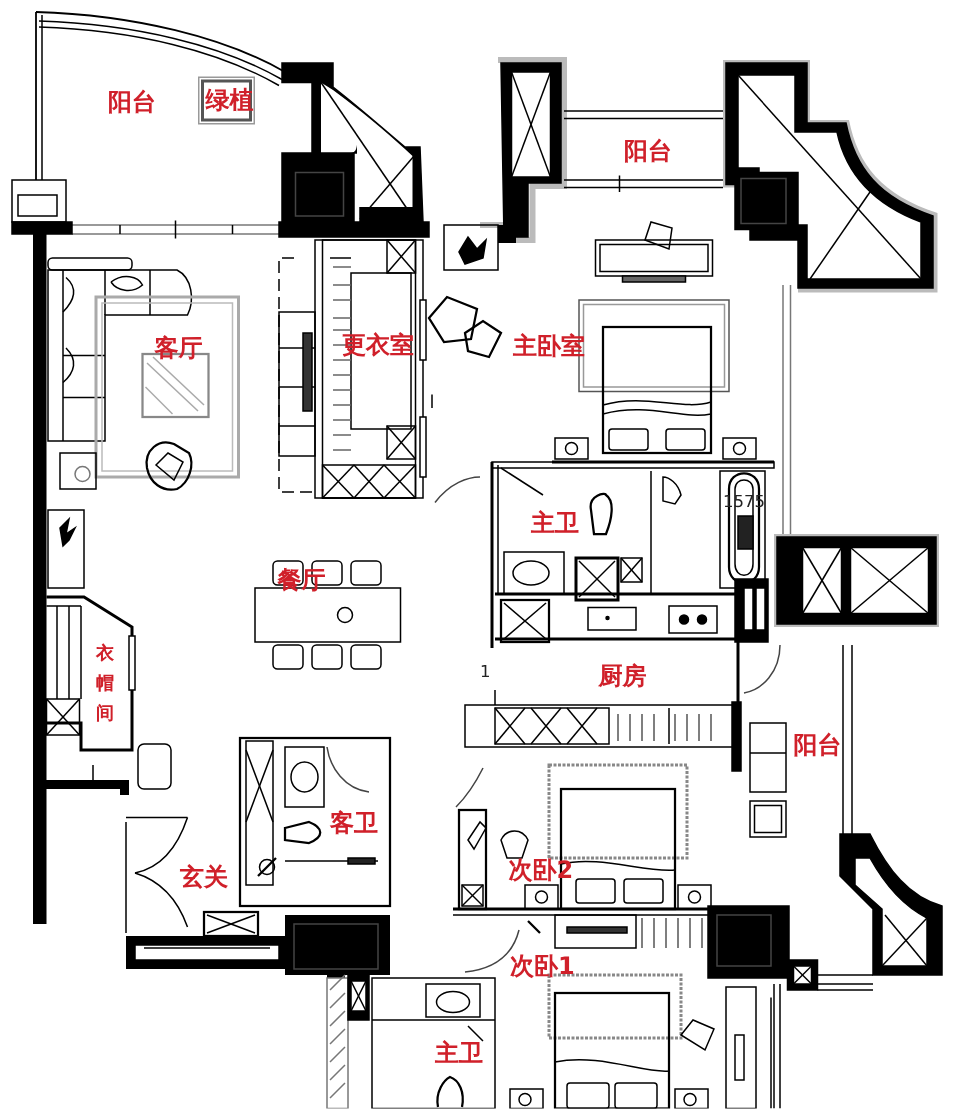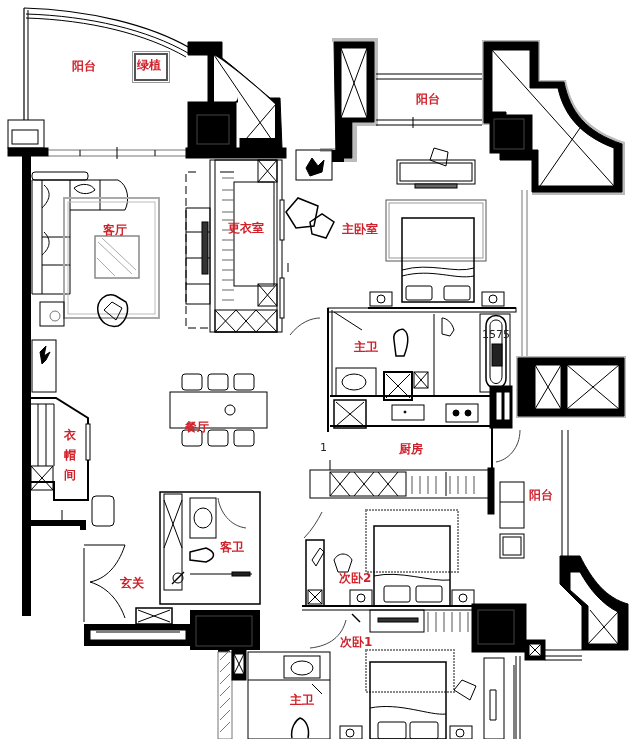--- a/index.html
+++ b/index.html
@@ -1,18 +1,18 @@
 <!DOCTYPE html>
 <html><head>
 <meta charset="utf-8">
 <style>
   html, body { margin:0; padding:0; background:#ffffff; }
   body { width:640px; height:739px; overflow:hidden; position:relative; font-family:"DejaVu Sans", sans-serif; }
   #plan { position:absolute; left:0; top:0; width:640px; height:739px; }
-  .label { position:absolute; font-size:12px; font-weight:bold; white-space:nowrap; line-height:1; }
+  .label { position:absolute; font-size:16px; font-weight:bold; white-space:nowrap; line-height:1; }
   .vlabel { position:absolute; font-size:12px; font-weight:bold; line-height:20px; width:14px; text-align:center; }
   .dim { position:absolute; font-size:11px; color:#222; font-family:"DejaVu Sans", sans-serif; }
   .plantbox { position:absolute; border:2px solid #555; outline:1px solid #999; outline-offset:1px; background:#fff; }
 </style>
 </head>
 <body>
 
 <svg id="plan" viewBox="0 0 640 739" xmlns="http://www.w3.org/2000/svg">
   <g fill="none" stroke="#000" stroke-width="1">
 
@@ -384,21 +384,21 @@
 <div class="plantbox" style="left:134px;top:53px;width:30px;height:24px;"></div>
 
 <div>
   <span class="label" style="left:72px;top:60px;color:#d0202a;">阳台</span>
   <span class="label" style="left:137px;top:59px;color:#d0202a;">绿植</span>
   <span class="label" style="left:416px;top:93px;color:#d0202a;">阳台</span>
   <span class="label" style="left:103px;top:224px;color:#d0202a;">客厅</span>
   <span class="label" style="left:228px;top:223px;color:#d0202a;font-family:Liberation Mono, monospace;">更衣室</span>
   <span class="label" style="left:342px;top:223px;color:#d0202a;text-align:right;">主卧室</span>
   <span class="label" style="left:354px;top:341px;color:#d0202a;">主卫</span>
-  <span class="label" style="left:185px;top:421px;color:#d0202a;">餐厅</span>
+  <span class="label" style="left:185px;top:379px;color:#d0202a;">餐厅</span>
   <span class="label" style="left:399px;top:443px;color:#d0202a;">厨房</span>
   <span class="label" style="left:529px;top:489px;color:#d0202a;">阳台</span>
   <span class="label" style="left:339px;top:530px;color:#d0202a;margin-top:42px;">次卧2</span>
   <span class="label" style="left:220px;top:541px;color:#d0202a;">客卫</span>
   <span class="label" style="left:120px;top:577px;color:#d0202a;text-align:right;">玄关</span>
   <span class="label" style="left:340px;top:636px;color:#d0202a;">次卧1</span>
   <span class="label" style="left:290px;top:694px;color:#d0202a;">主卫</span>
 
   <div class="vlabel" style="left:63px;top:425px;color:#d0202a;">
     <div>衣</div>

